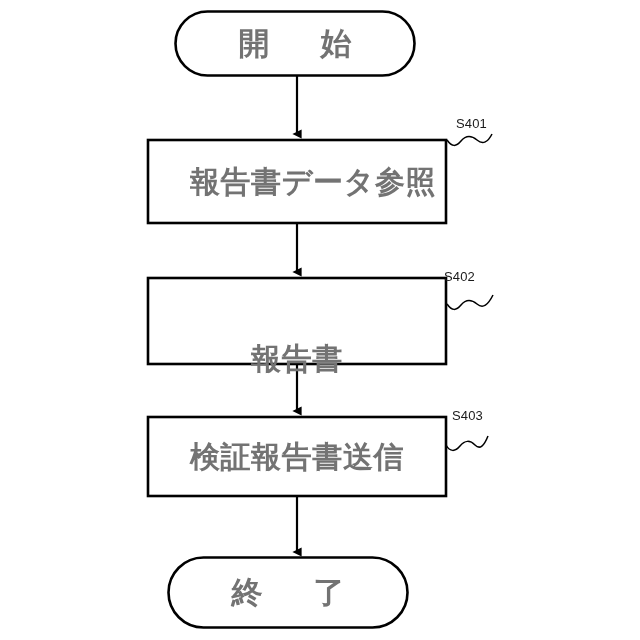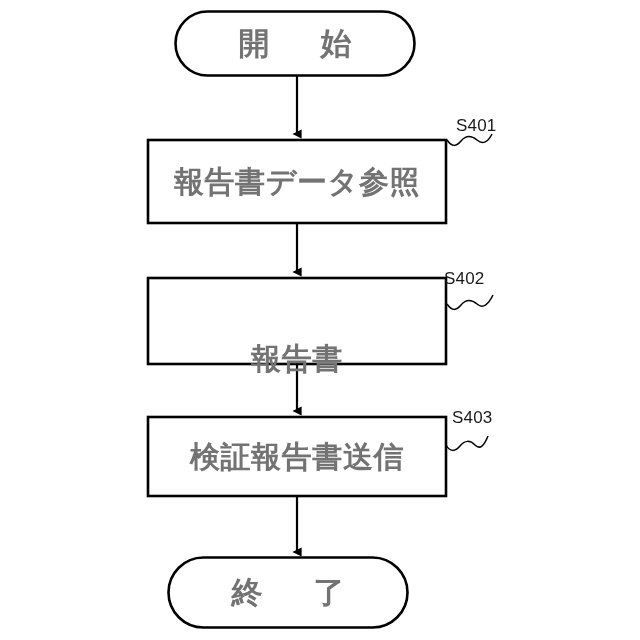--- a/index.html
+++ b/index.html
@@ -41,21 +41,21 @@
     font-size: 31px;
     letter-spacing: 0.32em;
     text-indent: 0.32em;
   }
   .process-text {
     font-size: 30px;
   }
   .step-label {
     position: absolute;
     font-family: "Liberation Sans", sans-serif;
-    font-size: 17px;
+    font-size: 13px;
     font-weight: normal;
     color: #1a1a1a;
     letter-spacing: 0.01em;
     white-space: nowrap;
   }
 </style>
 </head>
 <body>
 
 <svg id="canvas" viewBox="0 0 640 640" xmlns="http://www.w3.org/2000/svg">
@@ -86,21 +86,21 @@
 
   <path d="M446,445 C450,452 455,452 460,446 C465,440 470,440 475,445 C480,450 484,446 488,436" fill="none" stroke="#000000" stroke-width="1.5"></path>
 
   <line x1="297" y1="496" x2="297" y2="552" stroke="#000000" stroke-width="2.2" marker-end="url(#arrowhead)"></line>
 
   <rect x="168.5" y="557.5" width="239" height="70" rx="35" ry="35" fill="#ffffff" stroke="#000000" stroke-width="2.6"></rect>
 </svg>
 
 <div class="node-text terminal-text" style="left:175px; top:11px; width:240px; height:65px;">開　始</div>
 
-<div class="node-text process-text" style="left:147px; top:139px; width:300px; height:85px;">報告書データ参照</div>
+<div class="node-text process-text" style="left:147px; top:139px; width:300px; height:85px;padding-left:16px;">報告書データ参照</div>
 
 <div class="node-text process-text" style="left:147px; top:277px; width:300px; height:88px;margin-top:38px;">
   <span>報告書</span>
 </div>
 
 <div class="node-text process-text" style="left:147px; top:416px; width:300px; height:81px;">検証報告書送信</div>
 
 <div class="node-text terminal-text" style="left:168px; top:557px; width:240px; height:71px;">終　了</div>
 
 <div class="step-label" style="left:456px; top:116px;">S401</div>

